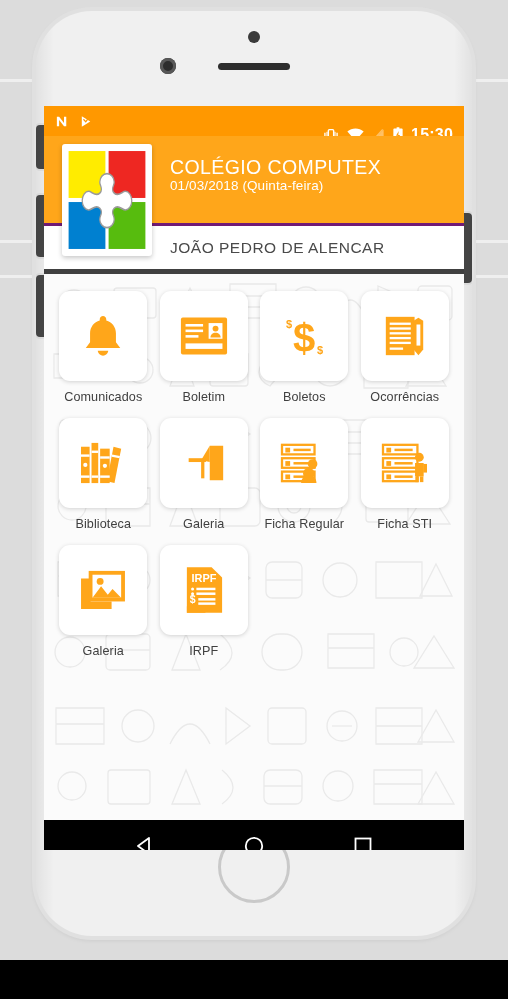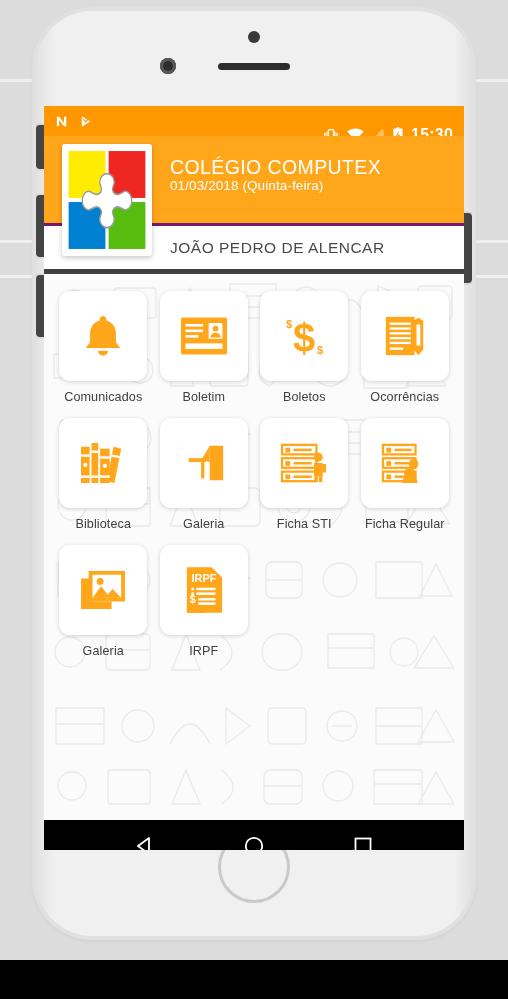--- a/index.html
+++ b/index.html
@@ -384,20 +384,46 @@
               <rect x="21" y="21" width="3.4" height="19" fill="#FFA61A"></rect>
             </svg>
           </div>
           <div class="cell-label">Galeria</div>
         </div>
 
         <div class="cell">
           <div class="card">
             <svg width="48" height="44" viewBox="0 0 50 46">
               <g fill="none" stroke="#FFA61A" stroke-width="2.4">
+                <rect x="2" y="4" width="34" height="10"></rect>
+                <rect x="2" y="18" width="34" height="10"></rect>
+                <rect x="2" y="32" width="34" height="10"></rect>
+              </g>
+              <g fill="#FFA61A">
+                <rect x="5.5" y="7" width="5" height="5"></rect>
+                  <rect x="14" y="8" width="18" height="2.6"></rect>
+                <rect x="5.5" y="21" width="5" height="5"></rect>
+                  <rect x="14" y="22" width="18" height="2.6"></rect>
+                <rect x="5.5" y="35" width="5" height="5"></rect>
+                  <rect x="14" y="36" width="18" height="2.6"></rect>
+              </g>
+              <g fill="#FFA61A">
+                <circle cx="34" cy="24" r="5"></circle>
+                <circle cx="30" cy="34" r="6"></circle>
+                <path d="M22 44c0-5 3.6-8.4 8-8.4s8 3.4 8 8.4z"></path>
+              </g>
+            </svg>
+          </div>
+          <div class="cell-label">Ficha Regular</div>
+        </div>
+
+        <div class="cell">
+          <div class="card">
+            <svg width="48" height="44" viewBox="0 0 50 46">
+              <g fill="none" stroke="#FFA61A" stroke-width="2.4">
                 <rect x="2" y="4" width="36" height="10"></rect>
                 <rect x="2" y="18" width="36" height="10"></rect>
                 <rect x="2" y="32" width="36" height="10"></rect>
               </g>
               <g fill="#FFA61A">
                 <rect x="5.5" y="7" width="5" height="5"></rect>
                   <rect x="14" y="8" width="19" height="2.6"></rect>
                 <rect x="5.5" y="21" width="5" height="5"></rect>
                   <rect x="14" y="22" width="19" height="2.6"></rect>
                 <rect x="5.5" y="35" width="5" height="5"></rect>
@@ -406,46 +432,20 @@
               <g fill="#FFA61A">
                 <circle cx="40" cy="17" r="4.6"></circle>
                 <path d="M35.5 23h9v14h-9z"></path>
                 <rect x="44" y="24" width="4" height="9"></rect>
                 <rect x="35.8" y="37" width="3.6" height="6"></rect>
                 <rect x="40.6" y="37" width="3.6" height="6"></rect>
               </g>
             </svg>
           </div>
           <div class="cell-label">Ficha STI</div>
-        </div>
-
-        <div class="cell">
-          <div class="card">
-            <svg width="48" height="44" viewBox="0 0 50 46">
-              <g fill="none" stroke="#FFA61A" stroke-width="2.4">
-                <rect x="2" y="4" width="34" height="10"></rect>
-                <rect x="2" y="18" width="34" height="10"></rect>
-                <rect x="2" y="32" width="34" height="10"></rect>
-              </g>
-              <g fill="#FFA61A">
-                <rect x="5.5" y="7" width="5" height="5"></rect>
-                  <rect x="14" y="8" width="18" height="2.6"></rect>
-                <rect x="5.5" y="21" width="5" height="5"></rect>
-                  <rect x="14" y="22" width="18" height="2.6"></rect>
-                <rect x="5.5" y="35" width="5" height="5"></rect>
-                  <rect x="14" y="36" width="18" height="2.6"></rect>
-              </g>
-              <g fill="#FFA61A">
-                <circle cx="34" cy="24" r="5"></circle>
-                <circle cx="30" cy="34" r="6"></circle>
-                <path d="M22 44c0-5 3.6-8.4 8-8.4s8 3.4 8 8.4z"></path>
-              </g>
-            </svg>
-          </div>
-          <div class="cell-label">Ficha Regular</div>
         </div>
 
 
         <div class="cell">
           <div class="card">
             <svg width="48" height="42" viewBox="0 0 50 44">
               <path fill="#FFA61A" d="M2 10h10v24h22v8H2z"></path>
               <rect x="10" y="2" width="38" height="32" fill="#FFA61A"></rect>
               <rect x="14" y="6" width="30" height="24" fill="#fff"></rect>
               <circle cx="22" cy="13" r="3.6" fill="#FFA61A"></circle>

